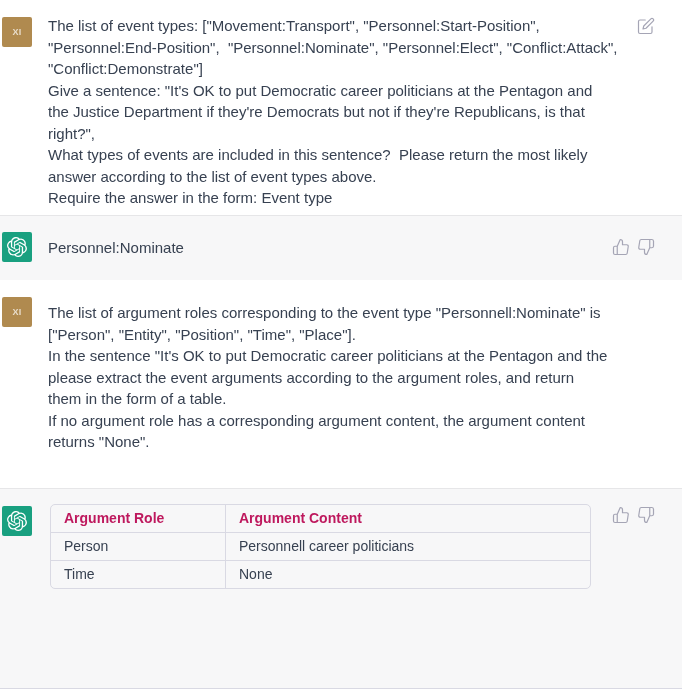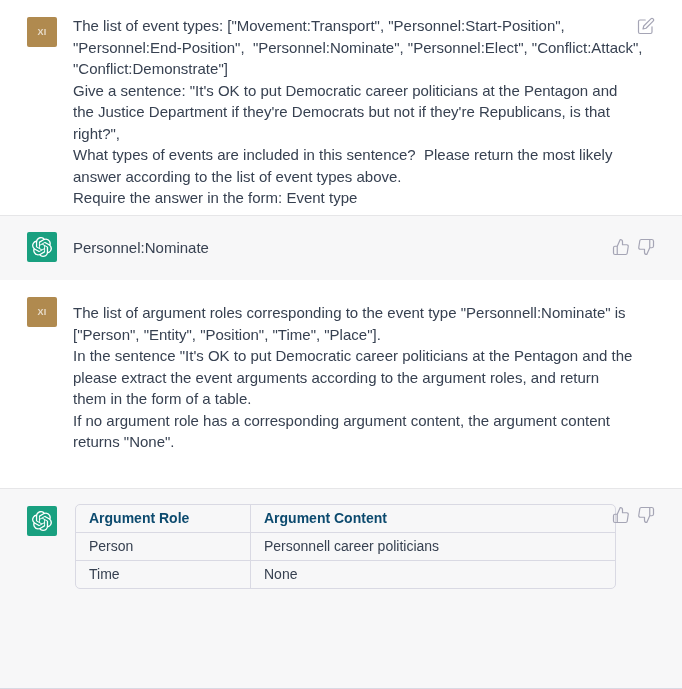--- a/index.html
+++ b/index.html
@@ -9,21 +9,21 @@
     font-family: "Liberation Sans", "DejaVu Sans", sans-serif;
     color: #374151;
     font-size: 15px;
     -webkit-font-smoothing: antialiased;
   }
   .msg {
     box-sizing: border-box;
     position: relative;
     display: flex;
     align-items: flex-start;
-    padding-left: 27px;
+    padding-left: 2px;
   }
   .msg.user { background: #ffffff; }
   .msg.assistant {
     background: #f7f7f8;
     border-top: 1px solid #e6e6e8;
   }
   .msg-1 { min-height: 215px; padding-top: 15px; }
   .msg-2 { min-height: 65px;  padding-top: 21px; }
   .msg-3 { min-height: 208px; padding-top: 22px; }
   .msg-4 { min-height: 201px; padding-top: 15px; border-bottom: 1px solid #d9d9e3; }
@@ -85,21 +85,21 @@
   }
   th, td {
     text-align: left;
     font-weight: normal;
     padding: 4px 13px;
     height: 19px;
     line-height: 19px;
     border-bottom: 1px solid #d9d9e3;
     vertical-align: middle;
   }
-  th { font-weight: 700; color: #0c4a6e; }
+  th { font-weight: 700; color: #be185d; }
   th:first-child, td:first-child {
     width: 148px;
     border-right: 1px solid #d9d9e3;
   }
   tbody tr:last-child td { border-bottom: none; }
 </style>
 </head>
 <body>
 
 <main>

